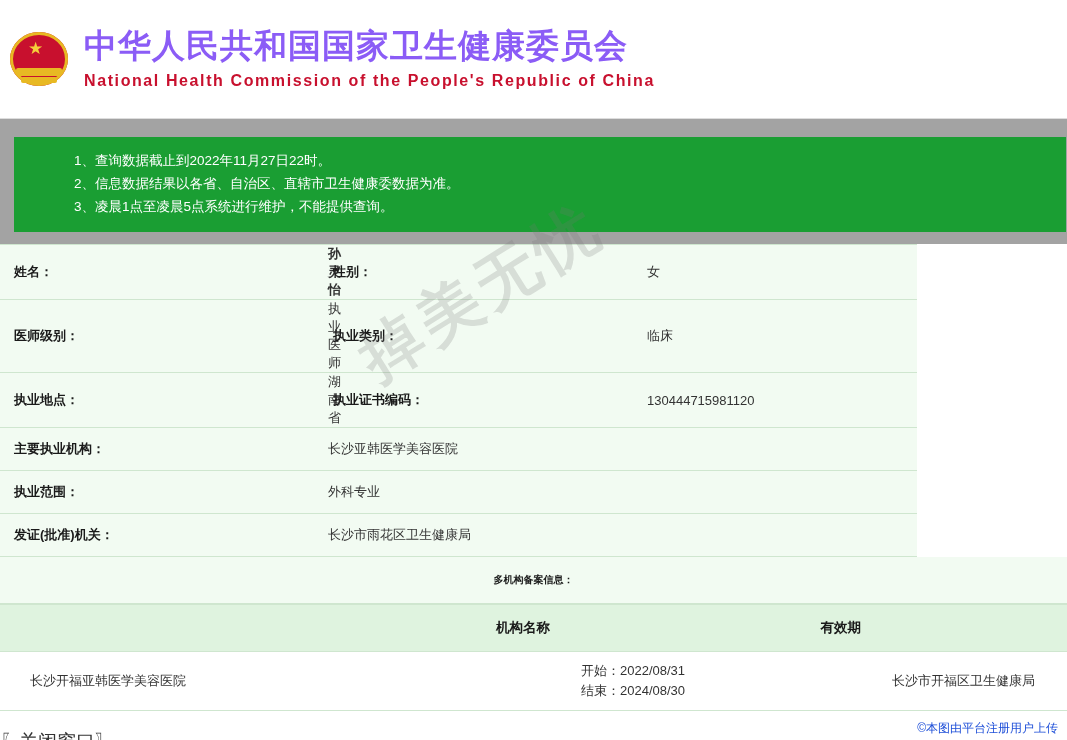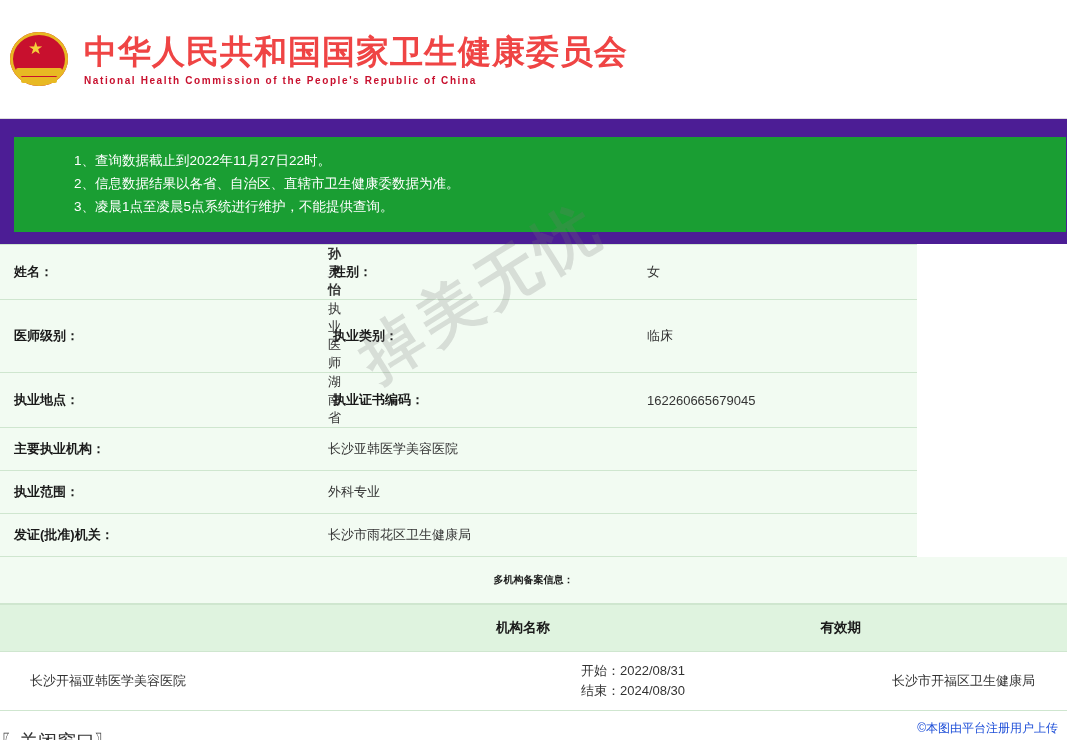--- a/index.html
+++ b/index.html
@@ -62,42 +62,42 @@
     border-radius: 2px;
   }
   .emblem-bar2 {
     position: absolute;
     left: 13px; top: 49px;
     width: 36px; height: 6px;
     background: #e8b923;
     border-radius: 2px;
   }
   .title-cn {
-    font-family: Liberation Sans, sans-serif;
+    font-family: Liberation Mono, monospace;
     font-size: 33px;
     font-weight: bold;
-    color: #ef4444;
+    color: #8b5cf6;
     letter-spacing: 1px;
     line-height: 40px;
     white-space: nowrap;
   }
   .title-en {
     font-family: "Liberation Sans", sans-serif;
-    font-size: 10px;
+    font-size: 16px;
     font-weight: bold;
     color: #c8102e;
     letter-spacing: 1.6px;
     margin-top: 3px;
     white-space: nowrap;
   }
 
   
   .notice-wrap {
     padding: 18px 1px 12px 14px;
-    background: #4c1d95;
+    background: #a3a3a3;
   }
   .notice {
     background: #1a9e33;
     color: #ffffff;
     padding: 12px 0 14px 0;
     line-height: 23px;
     font-size: 13.5px;
   }
   .notice div {
     padding-left: 60px;
@@ -252,21 +252,21 @@
   <tr>
     <td class="label">医师级别：</td>
     <td class="value">执业医师</td>
     <td class="label lbl2">执业类别：</td>
     <td class="value val2">临床</td>
   </tr>
   <tr>
     <td class="label">执业地点：</td>
     <td class="value">湖南省</td>
     <td class="label lbl2">执业证书编码：</td>
-    <td class="value val2">162260665679045</td>
+    <td class="value val2">130444715981120</td>
   </tr>
   <tr>
     <td class="label">主要执业机构：</td>
     <td class="value" colspan="3">长沙亚韩医学美容医院</td>
   </tr>
   <tr>
     <td class="label">执业范围：</td>
     <td class="value" colspan="3">外科专业</td>
   </tr>
   <tr>

